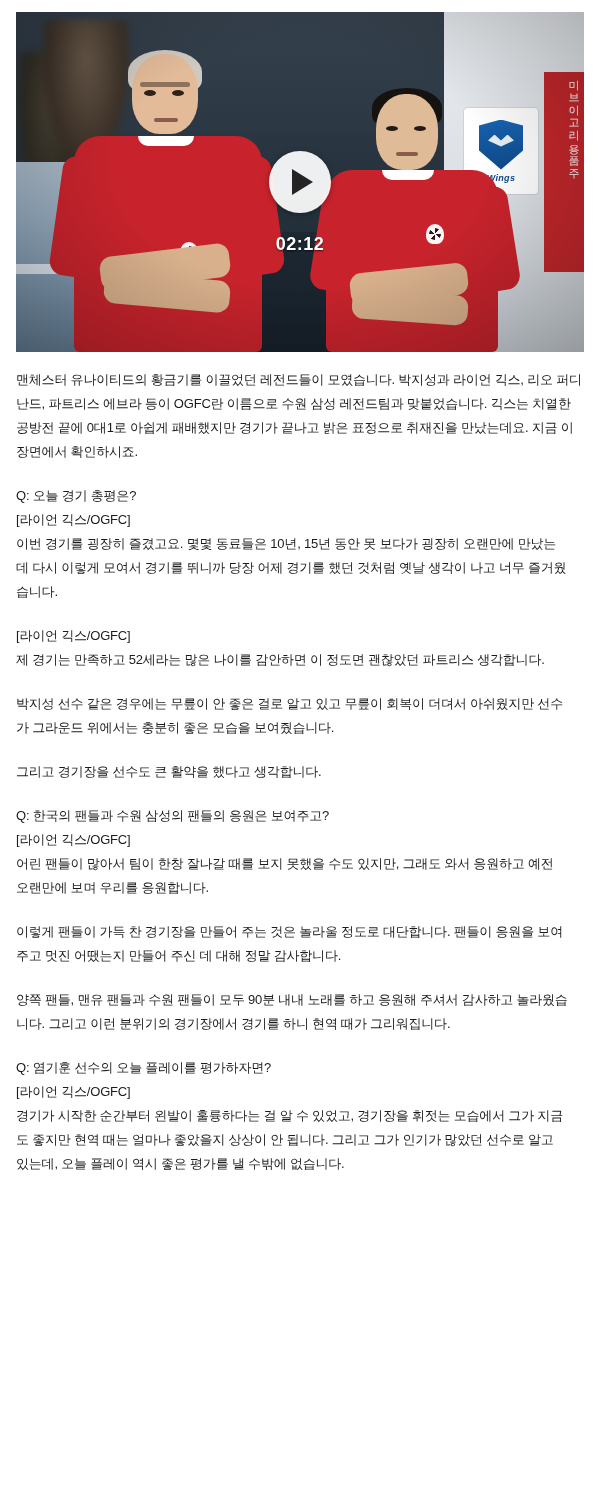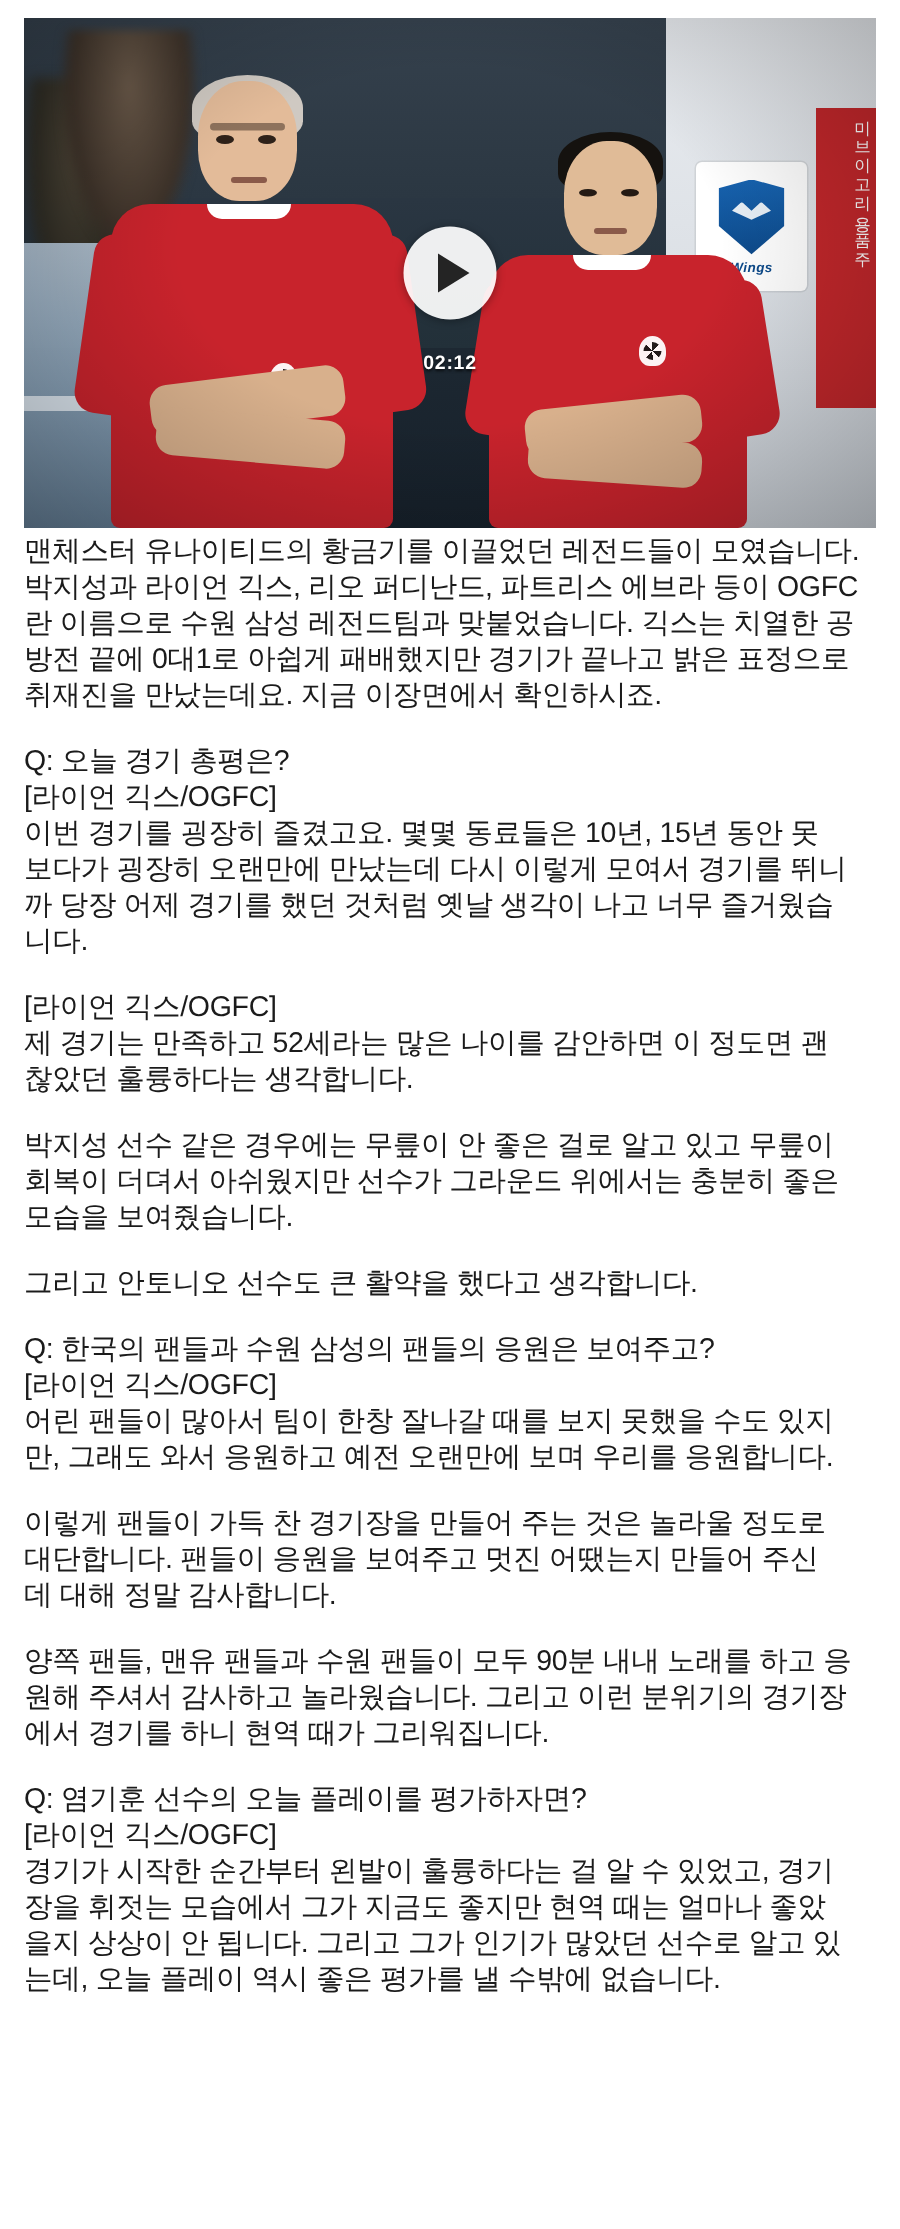--- a/index.html
+++ b/index.html
@@ -244,33 +244,33 @@
     border-left: 21px solid #242424;
     border-top: 13px solid transparent;
     border-bottom: 13px solid transparent;
   }
   .duration {
     position: absolute;
     left: 50%;
     top: calc(50% + 52px);
     transform: translateX(-50%);
     color: #ffffff;
-    font-size: 13px;
+    font-size: 18px;
     font-weight: bold;
     letter-spacing: .5px;
     text-shadow: 0 1px 2px rgba(0,0,0,.7);
   }
 
   
   .article {
     width: 568px;
     margin: 0 auto;
-    padding: 4px 0 26px 0;
+    padding: 16px 0 26px 0;
     color: #1b1b1b;
-    font-size: 19px;
+    font-size: 13px;
     line-height: 24px;
     letter-spacing: -0.2px;
   }
   .para { margin: 0 0 20px 0; }
   .para.tight { margin-bottom: 0; }
   .q { margin: 0; }
   .speaker { margin: 0 0 0 0; }
   .block { margin: 0 16px 20px 0; }
 </style>
 </head>
@@ -343,23 +343,23 @@
   <p class="para">맨체스터 유나이티드의 황금기를 이끌었던 레전드들이 모였습니다. 박지성과 라이언 긱스, 리오 퍼디난드, 파트리스 에브라 등이 OGFC란 이름으로 수원 삼성 레전드팀과 맞붙었습니다. 긱스는 치열한 공방전 끝에 0대1로 아쉽게 패배했지만 경기가 끝나고 밝은 표정으로 취재진을 만났는데요. 지금 이장면에서 확인하시죠.</p>
 
   <div class="block">
     <p class="q">Q: 오늘 경기 총평은?</p>
     <p class="speaker">[라이언 긱스/OGFC]</p>
     <p class="para tight">이번 경기를 굉장히 즐겼고요. 몇몇 동료들은 10년, 15년 동안 못 보다가 굉장히 오랜만에 만났는데 다시 이렇게 모여서 경기를 뛰니까 당장 어제 경기를 했던 것처럼 옛날 생각이 나고 너무 즐거웠습니다.</p>
   </div>
 
   <div class="block">
     <p class="speaker">[라이언 긱스/OGFC]</p>
-    <p class="para">제 경기는 만족하고 52세라는 많은 나이를 감안하면 이 정도면 괜찮았던 훌륭하다는 생각합니다.</p>
+    <p class="para">제 경기는 만족하고 52세라는 많은 나이를 감안하면 이 정도면 괜찮았던 파트리스 생각합니다.</p>
     <p class="para">박지성 선수 같은 경우에는 무릎이 안 좋은 걸로 알고 있고 무릎이 회복이 더뎌서 아쉬웠지만 선수가 그라운드 위에서는 충분히 좋은 모습을 보여줬습니다.</p>
-    <p class="para tight">그리고 안토니오 선수도 큰 활약을 했다고 생각합니다.</p>
+    <p class="para tight">그리고 경기장을 선수도 큰 활약을 했다고 생각합니다.</p>
   </div>
 
   <div class="block">
     <p class="q">Q: 한국의 팬들과 수원 삼성의 팬들의 응원은 보여주고?</p>
     <p class="speaker">[라이언 긱스/OGFC]</p>
     <p class="para">어린 팬들이 많아서 팀이 한창 잘나갈 때를 보지 못했을 수도 있지만, 그래도 와서 응원하고 예전 오랜만에 보며 우리를 응원합니다.</p>
     <p class="para">이렇게 팬들이 가득 찬 경기장을 만들어 주는 것은 놀라울 정도로 대단합니다. 팬들이 응원을 보여주고 멋진 어땠는지 만들어 주신 데 대해 정말 감사합니다.</p>
     <p class="para tight">양쪽 팬들, 맨유 팬들과 수원 팬들이 모두 90분 내내 노래를 하고 응원해 주셔서 감사하고 놀라웠습니다. 그리고 이런 분위기의 경기장에서 경기를 하니 현역 때가 그리워집니다.</p>
   </div>
 

